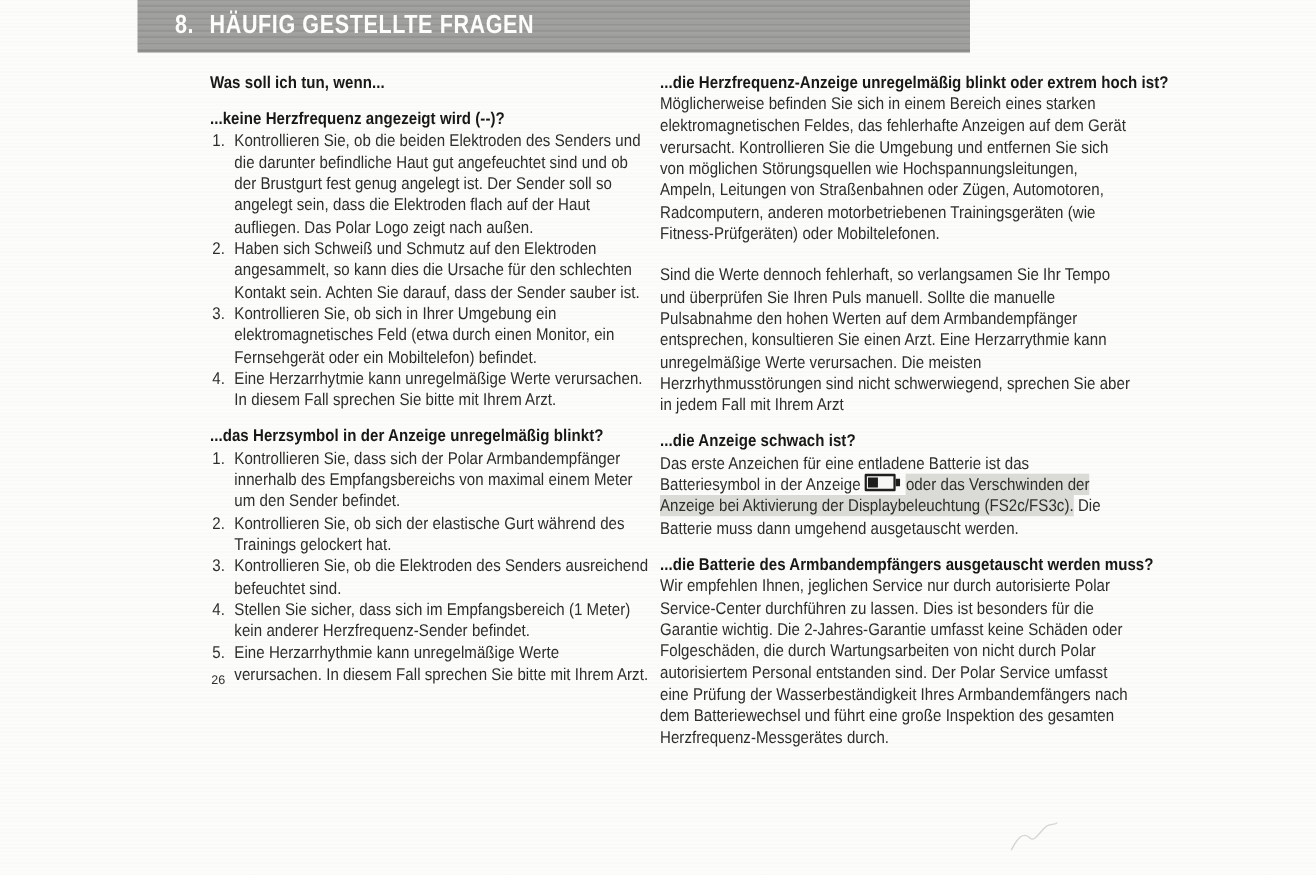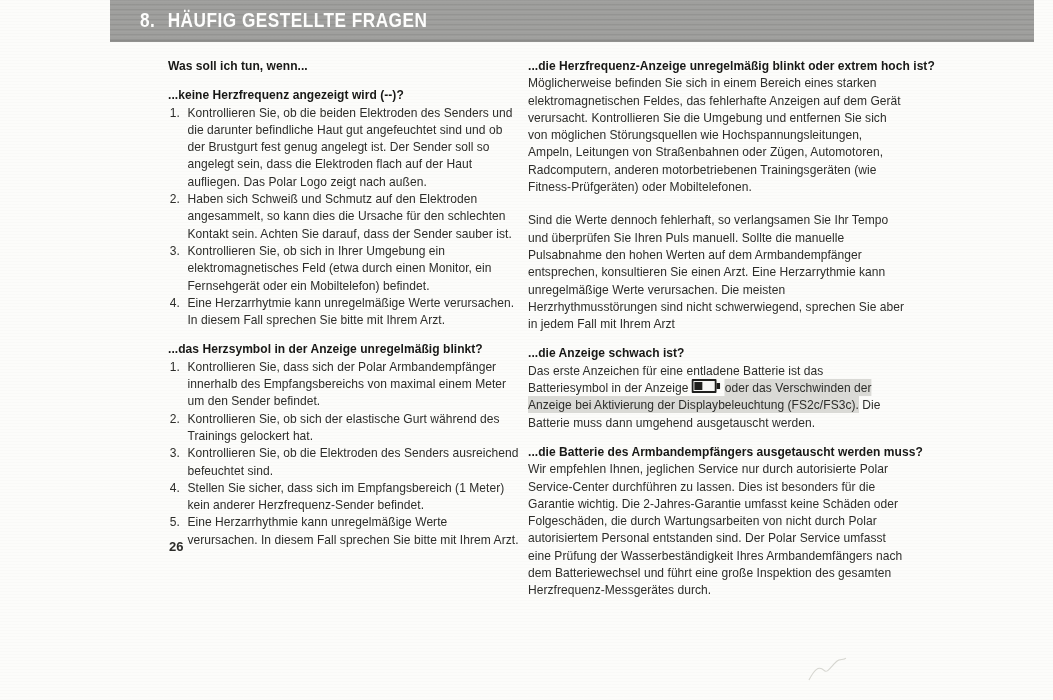--- a/index.html
+++ b/index.html
@@ -9,21 +9,21 @@
     background: #fcfcfa;
     background-image: repeating-linear-gradient(0deg, rgba(0,0,0,0.012) 0 1px, rgba(255,255,255,0.01) 1px 3px);
     font-family: "Liberation Sans", sans-serif;
     overflow: hidden;
     color: #2a2a27;
   }
 
   
   .header-bar {
     position: absolute; left: 110px; top: 0;
-    width: 924px; height: 42px;
+    width: 666px; height: 42px;
     background-color: #9c9c9a;
     background-image: repeating-linear-gradient(0deg, rgba(255,255,255,0.06) 0 1px, rgba(0,0,0,0.05) 2px 3px, rgba(255,255,255,0.03) 3px 5px);
     box-shadow: inset 0 -2px 0 rgba(0,0,0,0.10);
   }
   .header-title {
     position: absolute; left: 30px; top: 8px;
     color: #fdfdfc;
     font-weight: bold;
     font-size: 21px;
     white-space: nowrap;
@@ -85,21 +85,21 @@
   }
   .battery-icon::after {
     content: "";
     position: absolute; right: -6px; top: 2px;
     width: 4px; height: 6px;
     background: #1e1e1c;
   }
 
   .page-number {
     position: absolute; left: 169px; top: 539px;
-    font-weight: bold; font-size: 13px; color: #2d2d2a;
+    font-weight: normal; font-size: 10px; color: #2d2d2a;
   }
 
   .pencil-mark {
     position: absolute; left: 805px; top: 655px;
     opacity: 0.75;
     transform: rotate(-6deg);
   }
 </style>
 </head>
 <body>

